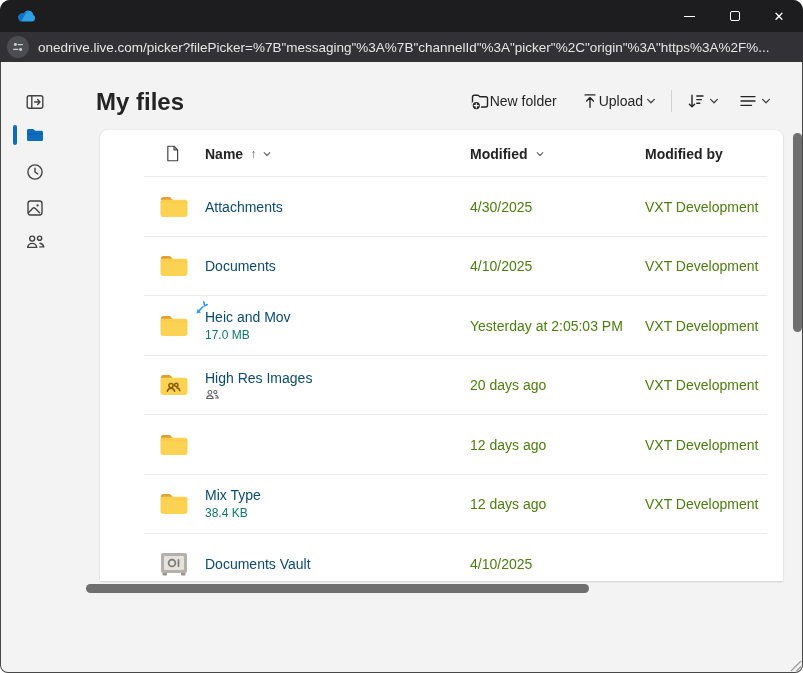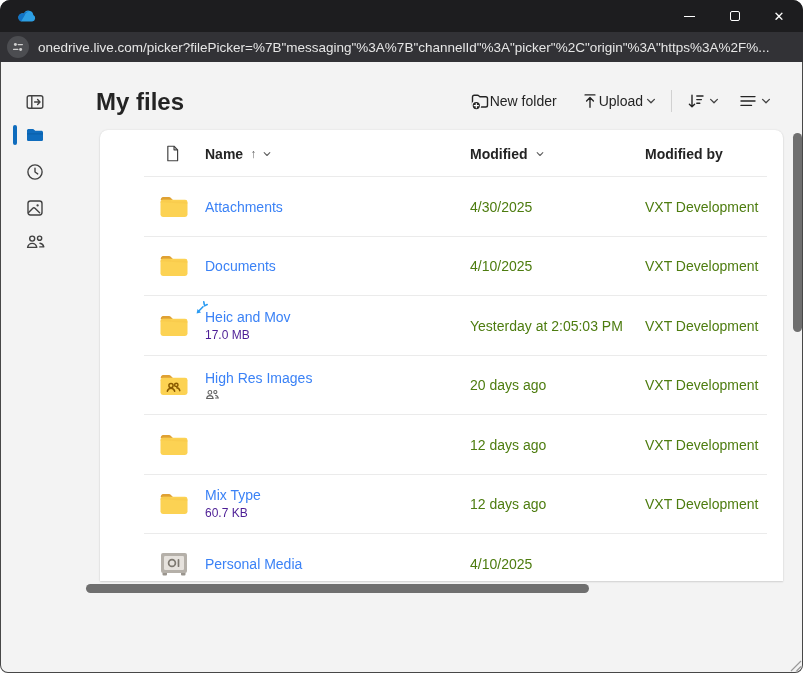--- a/index.html
+++ b/index.html
@@ -37,22 +37,22 @@
   .thead{position:absolute;left:0;top:0;right:0;height:47px;}
   .thead::after{content:"";position:absolute;left:44px;right:16px;bottom:0;border-bottom:1px solid #ebebeb;}
   .th{position:absolute;top:0;height:47px;display:flex;align-items:center;font-size:14px;font-weight:700;color:#242424;cursor:pointer;}
   .th .arrows{font-weight:400;color:#616161;font-size:12px;margin-left:7px;display:flex;align-items:center;gap:6px;}
   .th-icon{left:64px;} .th-name{left:105px;} .th-mod{left:370px;} .th-modby{left:545px;}
   .rows{position:absolute;left:0;top:47px;right:0;bottom:0;overflow:hidden;}
   .row{position:relative;height:59.5px;cursor:pointer;}
   .row::after{content:"";position:absolute;left:44px;right:16px;bottom:0;border-bottom:1px solid #ebebeb;}
   .row-icon{position:absolute;left:59px;top:50%;transform:translateY(-50%);width:30px;height:26px;display:flex;align-items:center;}
   .name-cell{position:absolute;left:105px;top:50%;transform:translateY(-50%);display:flex;flex-direction:column;justify-content:center;}
-  .row-name{font-size:14px;color:#3b82f6;line-height:19px;white-space:nowrap;}
-  .row-sub{font-size:12px;color:#4c1d95;line-height:17px;display:flex;align-items:center;}
+  .row-name{font-size:14px;color:#0c4a6e;line-height:19px;white-space:nowrap;}
+  .row-sub{font-size:12px;color:#0f766e;line-height:17px;display:flex;align-items:center;}
   .row-sub:empty{display:none;}
   .row-modified,.row-modifiedby{position:absolute;top:50%;transform:translateY(-50%);font-size:14px;color:#4d7c0f;white-space:nowrap;}
   .row-modified{left:370px;} .row-modifiedby{left:545px;}
   .click-cursor{display:none;position:absolute;left:92px;top:4px;width:17px;height:17px;z-index:3;}
   
   .vscroll{position:absolute;left:793px;top:133px;width:9px;height:199px;border-radius:4.5px;background:#6f6f6f;cursor:pointer;}
   .hscroll{position:absolute;left:86px;top:584px;width:503px;height:9px;border-radius:4.5px;background:#6f6f6f;cursor:pointer;}
   
   .btn{position:absolute;top:654px;height:31px;border-radius:0;font-size:14px;font-weight:700;
        display:flex;align-items:center;justify-content:center;cursor:default;margin-top:40px;}
@@ -341,40 +341,40 @@
 
       <span class="row-icon">
   <svg width="30" height="24" viewBox="0 0 30 24">
     <path d="M1.5 8c0-2.2.2-6 2.4-6h6.2c.6 0 1.2.25 1.6.7L13.9 5H1.5z" fill="#dfa133"></path>
     <rect x="1.5" y="4.8" width="27" height="17.2" rx="2.4" fill="#fcd253"></rect>
     <path d="M1.5 7.2c0-1.3 1.1-2.4 2.4-2.4h6.6l2.2 1.6H26c1.4 0 2.5 1.1 2.5 2.4" fill="#f6c84a" opacity=".6"></path>
   </svg>
 </span>
       <div class="name-cell">
         <span class="row-name">Mix Type</span>
-        <span class="row-sub">60.7 KB</span>
+        <span class="row-sub">38.4 KB</span>
       </div>
       <span class="row-modified">12 days ago</span>
       <span class="row-modifiedby">VXT Development</span>
     </div>
 
     <div class="row">
 
       <span class="row-icon">
   <svg width="30" height="26" viewBox="0 0 30 26">
     <rect x="3.5" y="21" width="4.5" height="3.5" rx="1" fill="#9a958e"></rect>
     <rect x="22" y="21" width="4.5" height="3.5" rx="1" fill="#9a958e"></rect>
     <rect x="2" y="2" width="26" height="20" rx="2" fill="#b5b0a9"></rect>
     <rect x="5" y="5" width="20" height="14" rx="1.2" fill="#e6e2dd"></rect>
     <circle cx="13" cy="12" r="3.4" fill="none" stroke="#7d7870" stroke-width="1.7"></circle>
     <path d="M19.5 8.8v6.4" stroke="#7d7870" stroke-width="1.7" stroke-linecap="round"></path>
   </svg>
 </span>
       <div class="name-cell">
-        <span class="row-name">Personal Media</span>
+        <span class="row-name">Documents Vault</span>
 
       </div>
       <span class="row-modified">4/10/2025</span>
       <span class="row-modifiedby"></span>
     </div>
   </div>
   </div>
 
   <div class="vscroll"></div>
   <div class="hscroll"></div>

